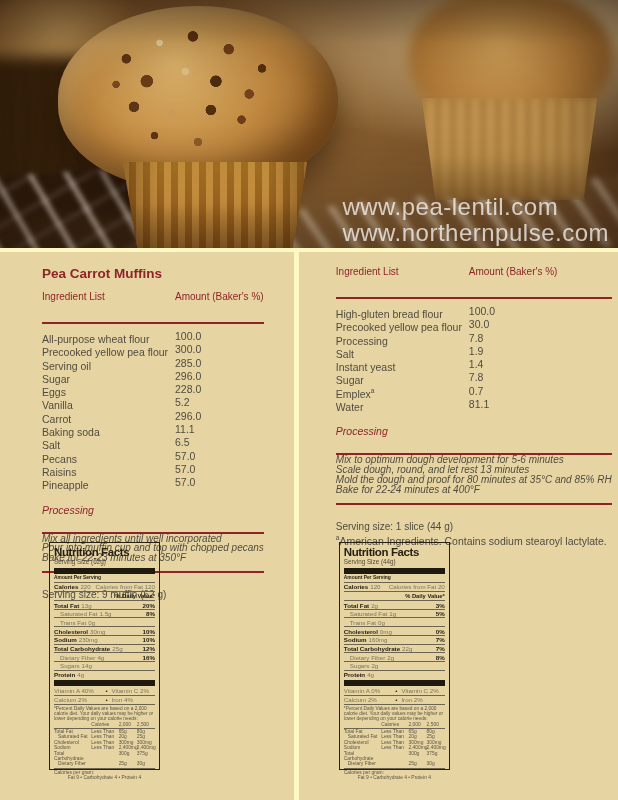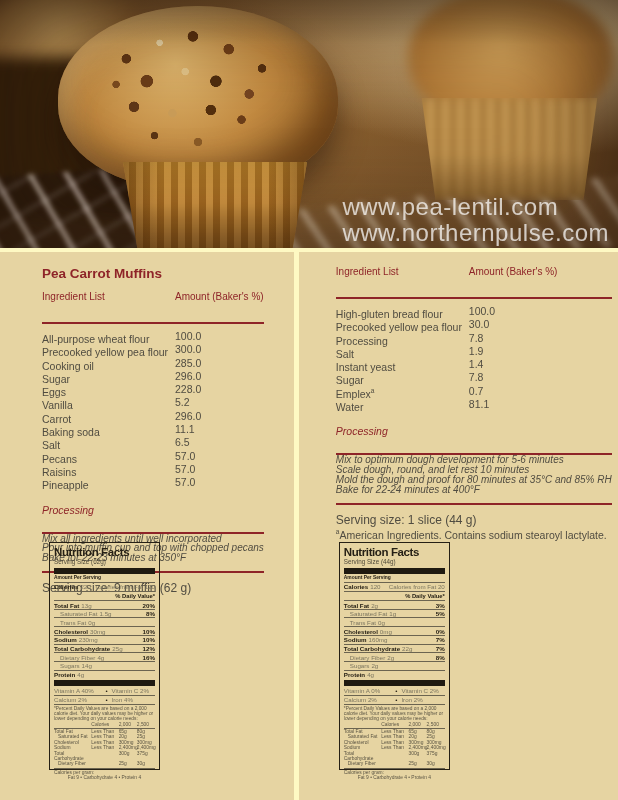--- a/index.html
+++ b/index.html
@@ -77,21 +77,21 @@
   .tbl-head { display:grid; grid-template-columns:133px 1fr; font-size:10px;
       color:#8e2428; padding-bottom:20px; border-bottom:2.5px solid #8e2428; }
   .ing-list { margin-top:7px; }
   .ing-row { display:grid; grid-template-columns:133px 1fr; font-size:10.5px; line-height:10.8px; color:#504c41; }
   .ing-row sup { font-size:6.5px; vertical-align:super; }
   .proc-head { margin-top:13px; font-style:italic; font-size:10.5px; color:#8e2428;
       padding-bottom:16px; border-bottom:2.5px solid #8e2428; }
   .steps { }
   .step { font-style:italic; font-size:10px; line-height:9.9px; color:#504c41; white-space:nowrap; }
   .steps-rule { border-bottom:2.5px solid #8e2428; margin-top:8px; }
-  .serving-line { margin-top:10px; font-size:12px; line-height:11px; color:#504c41; }
+  .serving-line { margin-top:16px; font-size:10px; line-height:11px; color:#504c41; }
   .asterisk-note { font-size:10.5px; line-height:11px; color:#504c41; white-space:nowrap; }
   .asterisk-note sup, .serving-line sup { font-size:6.5px; vertical-align:super; }
 
   
   .nlabel { position:absolute; top:290px; width:111px; height:228px; border:1.5px solid #262015;
       padding:3px 4px; color:#262015; background:transparent; }
   .panel.left .nlabel { left:49px; }
   .panel.right .nlabel { left:40px; }
   .nl-title { font-weight:bold; font-size:11.5px; line-height:12px; letter-spacing:-.4px; white-space:nowrap; }
   .nl-serving { font-size:6.3px; line-height:8px; color:#4d4838; }
@@ -154,21 +154,21 @@
       <div class="ing-list">
         <div class="ing-row">
             <span><span>All-purpose wheat flour</span><sup></sup></span>
             <span>100.0</span>
           </div>
           <div class="ing-row">
             <span><span>Precooked yellow pea flour</span><sup></sup></span>
             <span>300.0</span>
           </div>
           <div class="ing-row">
-            <span><span>Cooking oil</span><sup></sup></span>
+            <span><span>Serving oil</span><sup></sup></span>
             <span>285.0</span>
           </div>
           <div class="ing-row">
             <span><span>Sugar</span><sup></sup></span>
             <span>296.0</span>
           </div>
           <div class="ing-row">
             <span><span>Eggs</span><sup></sup></span>
             <span>228.0</span>
           </div>
@@ -360,21 +360,21 @@
             <span>0.7</span>
           </div>
           <div class="ing-row">
             <span><span>Water</span><sup></sup></span>
             <span>81.1</span>
           </div>
       </div>
       <div class="proc-head">Processing</div>
       <div class="steps">
         <div class="step">Mix to optimum dough development for 5-6 minutes</div>
-          <div class="step">Scale dough, round, and let rest 10 minutes</div>
+          <div class="step">Scale dough, round, and let rest 13 minutes</div>
           <div class="step">Mold the dough and proof for 80 minutes at 35°C and 85% RH</div>
           <div class="step">Bake for 22-24 minutes at 400°F</div>
       </div>
       <div class="steps-rule"></div>
       <div class="serving-line">Serving size: 1 slice (44 g)</div>
       <div class="asterisk-note">
         <sup>a</sup><span>American Ingredients. Contains sodium stearoyl lactylate.</span>
       </div>
 
       <div class="nlabel">

